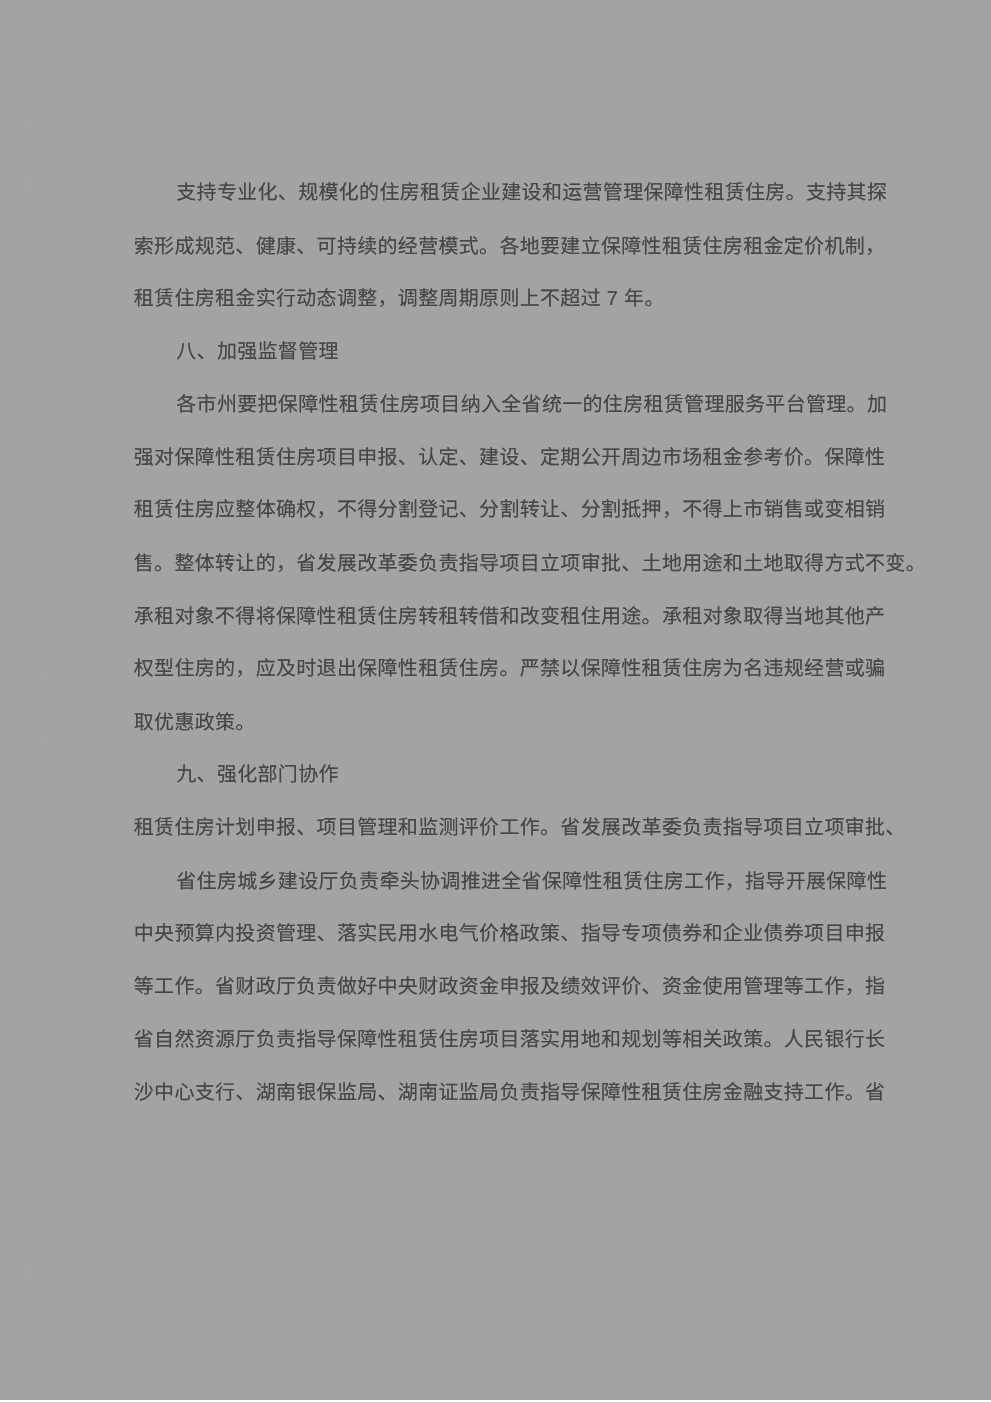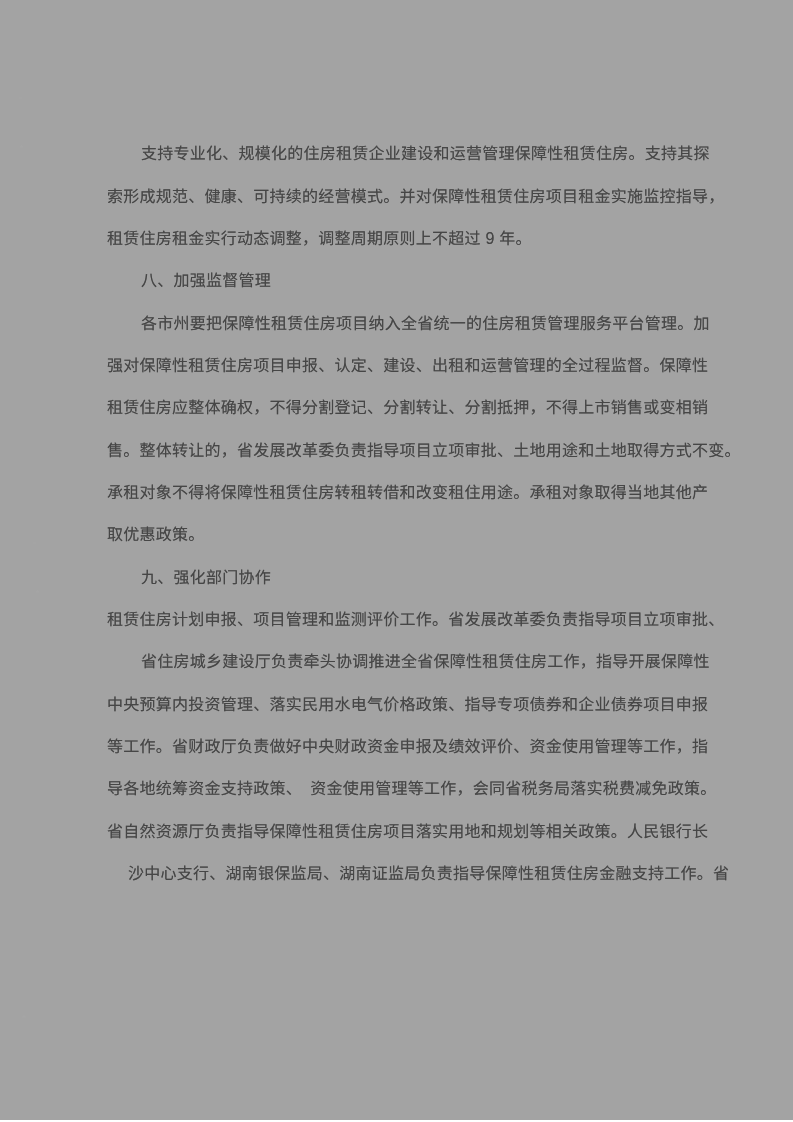--- a/index.html
+++ b/index.html
@@ -41,37 +41,37 @@
     background: #a8a8a8;
     opacity: 0.55;
   }
 </style>
 </head>
 <body>
 
 <div class="page">
   <div class="doc-lines" id="doc-lines">
       <div class="doc-line indent" style="color: rgb(70, 70, 70);">支持专业化、规模化的住房租赁企业建设和运营管理保障性租赁住房。支持其探</div>
-      <div class="doc-line" style="color: rgb(70, 70, 70);">索形成规范、健康、可持续的经营模式。并对保障性租赁住房项目租金实施监控指导，</div>
-      <div class="doc-line" style="color: rgb(70, 70, 70);">租赁住房租金实行动态调整，调整周期原则上不超过 9 年。</div>
+      <div class="doc-line" style="color: rgb(70, 70, 70);">索形成规范、健康、可持续的经营模式。各地要建立保障性租赁住房租金定价机制，</div>
+      <div class="doc-line" style="color: rgb(70, 70, 70);">租赁住房租金实行动态调整，调整周期原则上不超过 7 年。</div>
       <div class="doc-line indent" style="color: rgb(70, 70, 70); text-align: right;">八、加强监督管理</div>
       <div class="doc-line indent" style="color: rgb(70, 70, 70);">各市州要把保障性租赁住房项目纳入全省统一的住房租赁管理服务平台管理。加</div>
-      <div class="doc-line" style="color: rgb(70, 70, 70);">强对保障性租赁住房项目申报、认定、建设、出租和运营管理的全过程监督。保障性</div>
+      <div class="doc-line" style="color: rgb(70, 70, 70);">强对保障性租赁住房项目申报、认定、建设、定期公开周边市场租金参考价。保障性</div>
       <div class="doc-line" style="color: rgb(70, 70, 70);">租赁住房应整体确权，不得分割登记、分割转让、分割抵押，不得上市销售或变相销</div>
       <div class="doc-line" style="color: rgb(70, 70, 70);">售。整体转让的，省发展改革委负责指导项目立项审批、土地用途和土地取得方式不变。</div>
       <div class="doc-line" style="color: rgb(70, 70, 70); text-align: center;">承租对象不得将保障性租赁住房转租转借和改变租住用途。承租对象取得当地其他产</div>
+      <div class="doc-line" style="color: rgb(70, 70, 70);">权型住房的，应及时退出保障性租赁住房。严禁以保障性租赁住房为名违规经营或骗</div>
       <div class="doc-line" style="color: rgb(70, 70, 70);">取优惠政策。</div>
       <div class="doc-line indent" style="color: rgb(70, 70, 70);">九、强化部门协作</div>
       <div class="doc-line" style="color: rgb(70, 70, 70);">租赁住房计划申报、项目管理和监测评价工作。省发展改革委负责指导项目立项审批、</div>
       <div class="doc-line indent" style="color: rgb(70, 70, 70);">省住房城乡建设厅负责牵头协调推进全省保障性租赁住房工作，指导开展保障性</div>
       <div class="doc-line" style="color: rgb(70, 70, 70);">中央预算内投资管理、落实民用水电气价格政策、指导专项债券和企业债券项目申报</div>
       <div class="doc-line" style="color: rgb(70, 70, 70);">等工作。省财政厅负责做好中央财政资金申报及绩效评价、资金使用管理等工作，指</div>
-      <div class="doc-line" style="color: rgb(70, 70, 70);">导各地统筹资金支持政策、　资金使用管理等工作，会同省税务局落实税费减免政策。</div>
       <div class="doc-line" style="color: rgb(70, 70, 70);">省自然资源厅负责指导保障性租赁住房项目落实用地和规划等相关政策。人民银行长</div>
-      <div class="doc-line" style="color: rgb(70, 70, 70); margin-left: 21px;">沙中心支行、湖南银保监局、湖南证监局负责指导保障性租赁住房金融支持工作。省</div>
+      <div class="doc-line" style="color: rgb(70, 70, 70);">沙中心支行、湖南银保监局、湖南证监局负责指导保障性租赁住房金融支持工作。省</div>
     </div>
   <div id="specks">
       <div class="scan-speck" style="left: 19px; top: 97px; width: 3px; height: 2px;"></div>
       <div class="scan-speck" style="left: 20px; top: 145px; width: 3px; height: 3px;"></div>
       <div class="scan-speck" style="left: 33px; top: 542px; width: 3px; height: 2px;"></div>
       <div class="scan-speck" style="left: 36px; top: 590px; width: 3px; height: 3px;"></div>
       <div class="scan-speck" style="left: 22px; top: 1015px; width: 4px; height: 3px;"></div>
     </div>
 </div>
 

